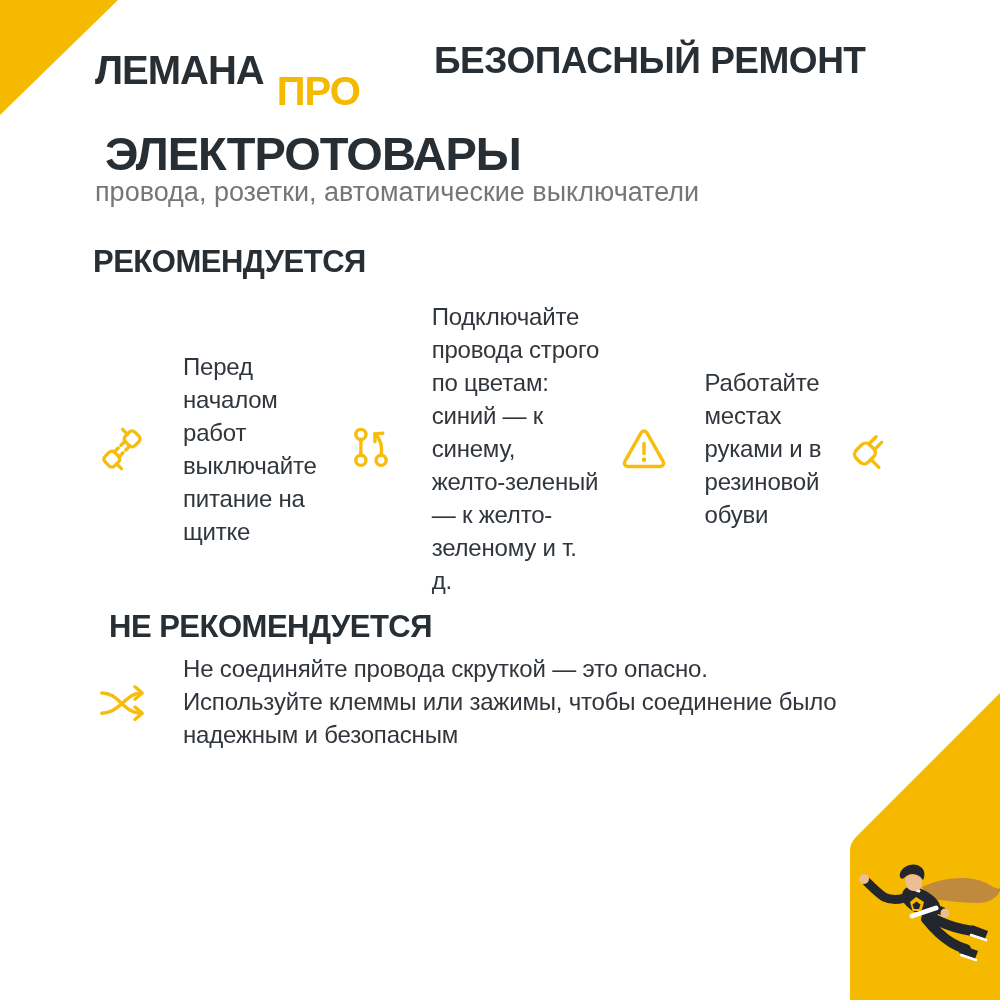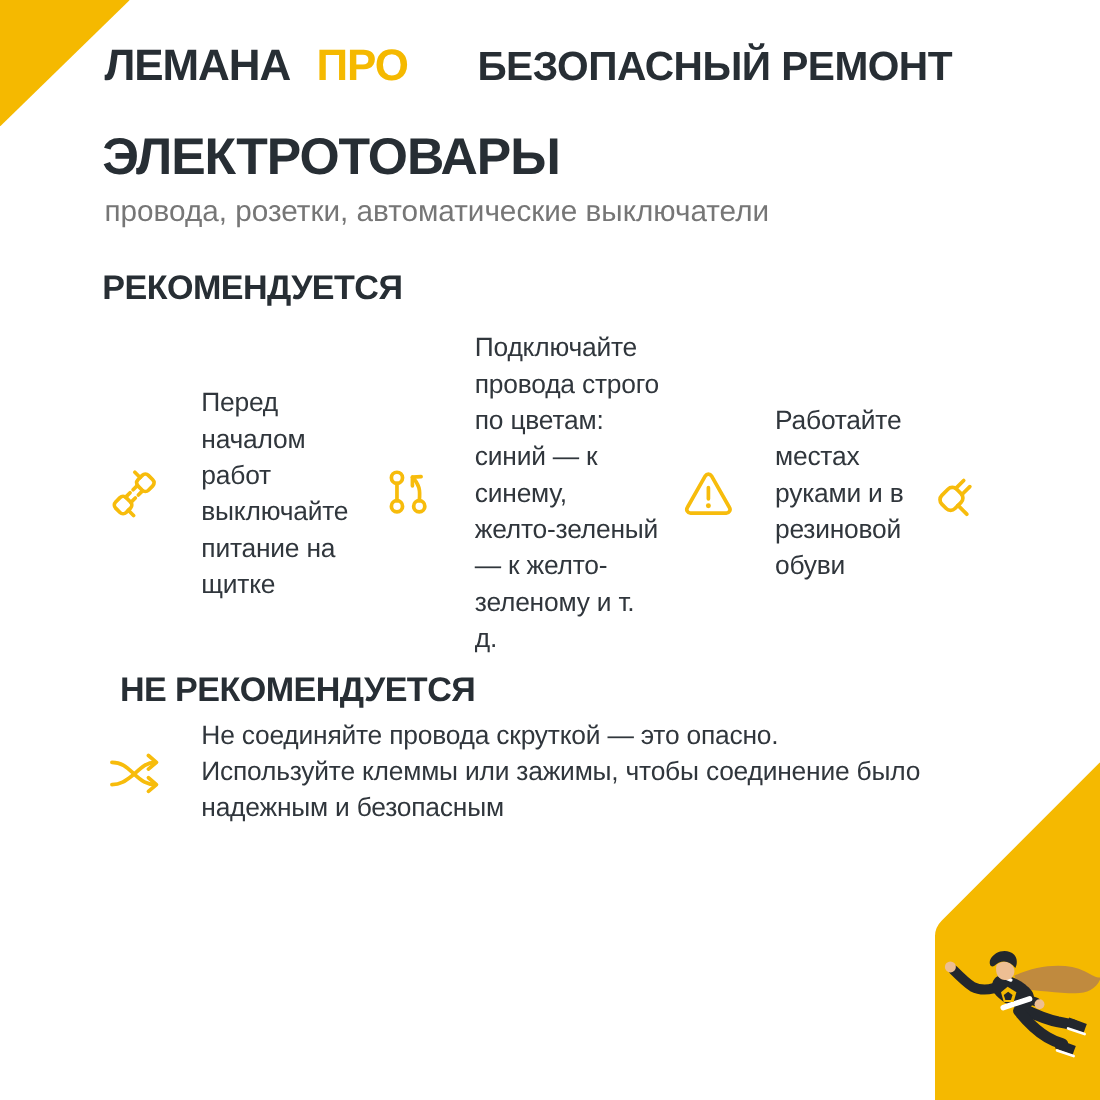--- a/index.html
+++ b/index.html
@@ -10,26 +10,26 @@
     overflow:hidden;
     font-family:"Liberation Sans", sans-serif;
     color:#272E34;
   }
   .corner-tl{
     position:absolute;left:0;top:0;width:118px;height:115px;
     background:#F5B900;
     clip-path:polygon(0 0,100% 0,0 100%);
   }
   .logo{
-    position:absolute;left:95px;top:40px;
+    position:absolute;left:95px;top:50px;
     font-size:40px;font-weight:900;letter-spacing:-1px;
-    display:flex;gap:24px;line-height:1;text-align:center;
+    display:flex;gap:13px;line-height:1;text-align:center;
   }
   .logo .primary{color:#272E34;}
-  .logo .accent{color:#F5B900;}
+  .logo .accent{color:#F5B900;margin-top:21px;}
   .header-title{
     position:absolute;left:434px;top:42px;
     font-size:37px;font-weight:800;letter-spacing:-0.5px;line-height:1;
     color:#272E34;
   }
   .page-title{
     position:absolute;left:93px;top:118px;
     font-size:47px;font-weight:800;letter-spacing:-1px;line-height:1;
     color:#272E34;
   }
@@ -65,21 +65,21 @@
 
 <div class="corner-tl"></div>
 
 <div class="logo">
   <span class="primary">ЛЕМАНА</span>
   <span class="accent">ПРО</span>
 </div>
 
 <div class="header-title">БЕЗОПАСНЫЙ РЕМОНТ</div>
 
-<h1 class="page-title" style="margin:0">ЭЛЕКТРОТОВАРЫ</h1>
+<h1 class="page-title" style="margin:12px">ЭЛЕКТРОТОВАРЫ</h1>
 <div class="page-subtitle">провода, розетки, автоматические выключатели</div>
 
 <h2 class="section-heading" style="margin:0" id="rec-heading">РЕКОМЕНДУЕТСЯ</h2>
 
 <div class="items" id="rec-items">
 
   <div class="item-row">
     <span class="item-icon">
       <svg viewBox="0 0 48 48">
         <g class="ico" transform="rotate(-45 15 33)">

